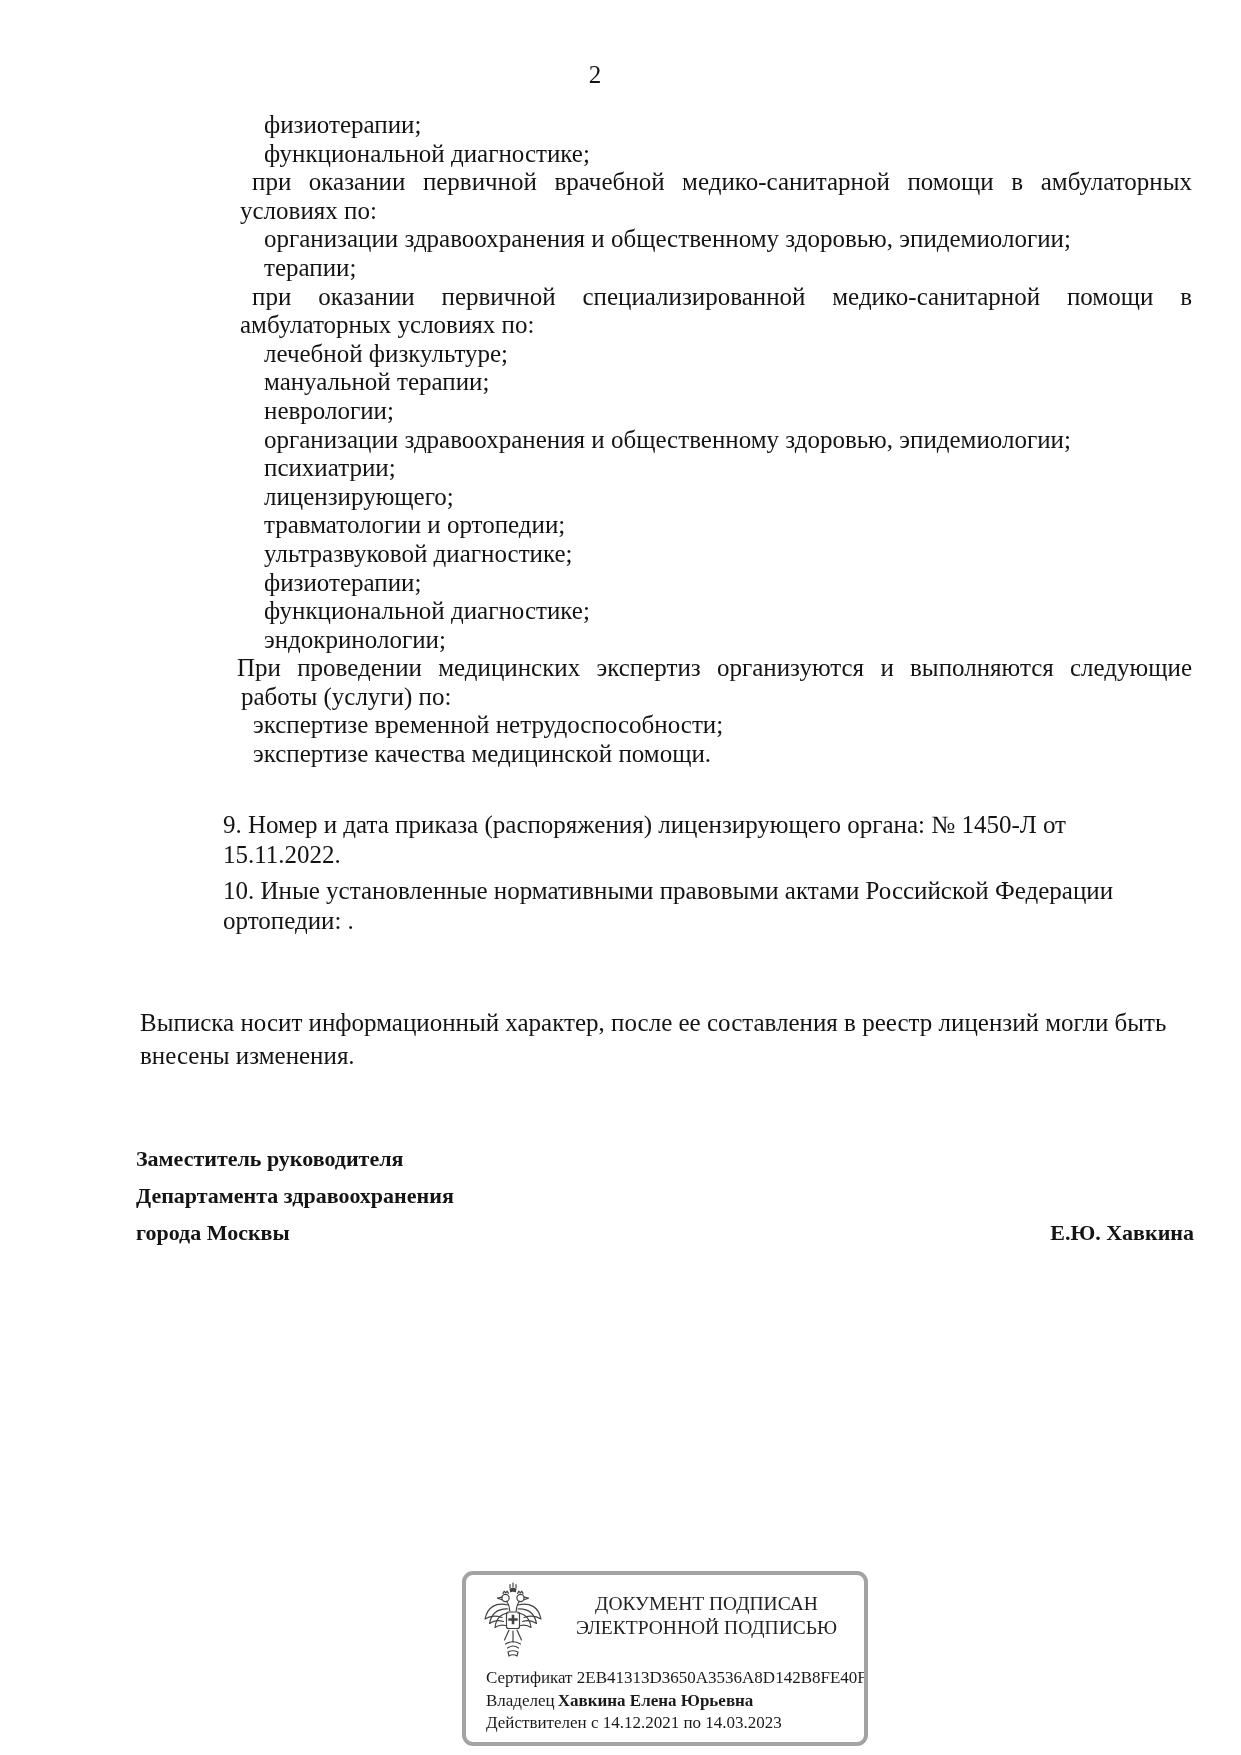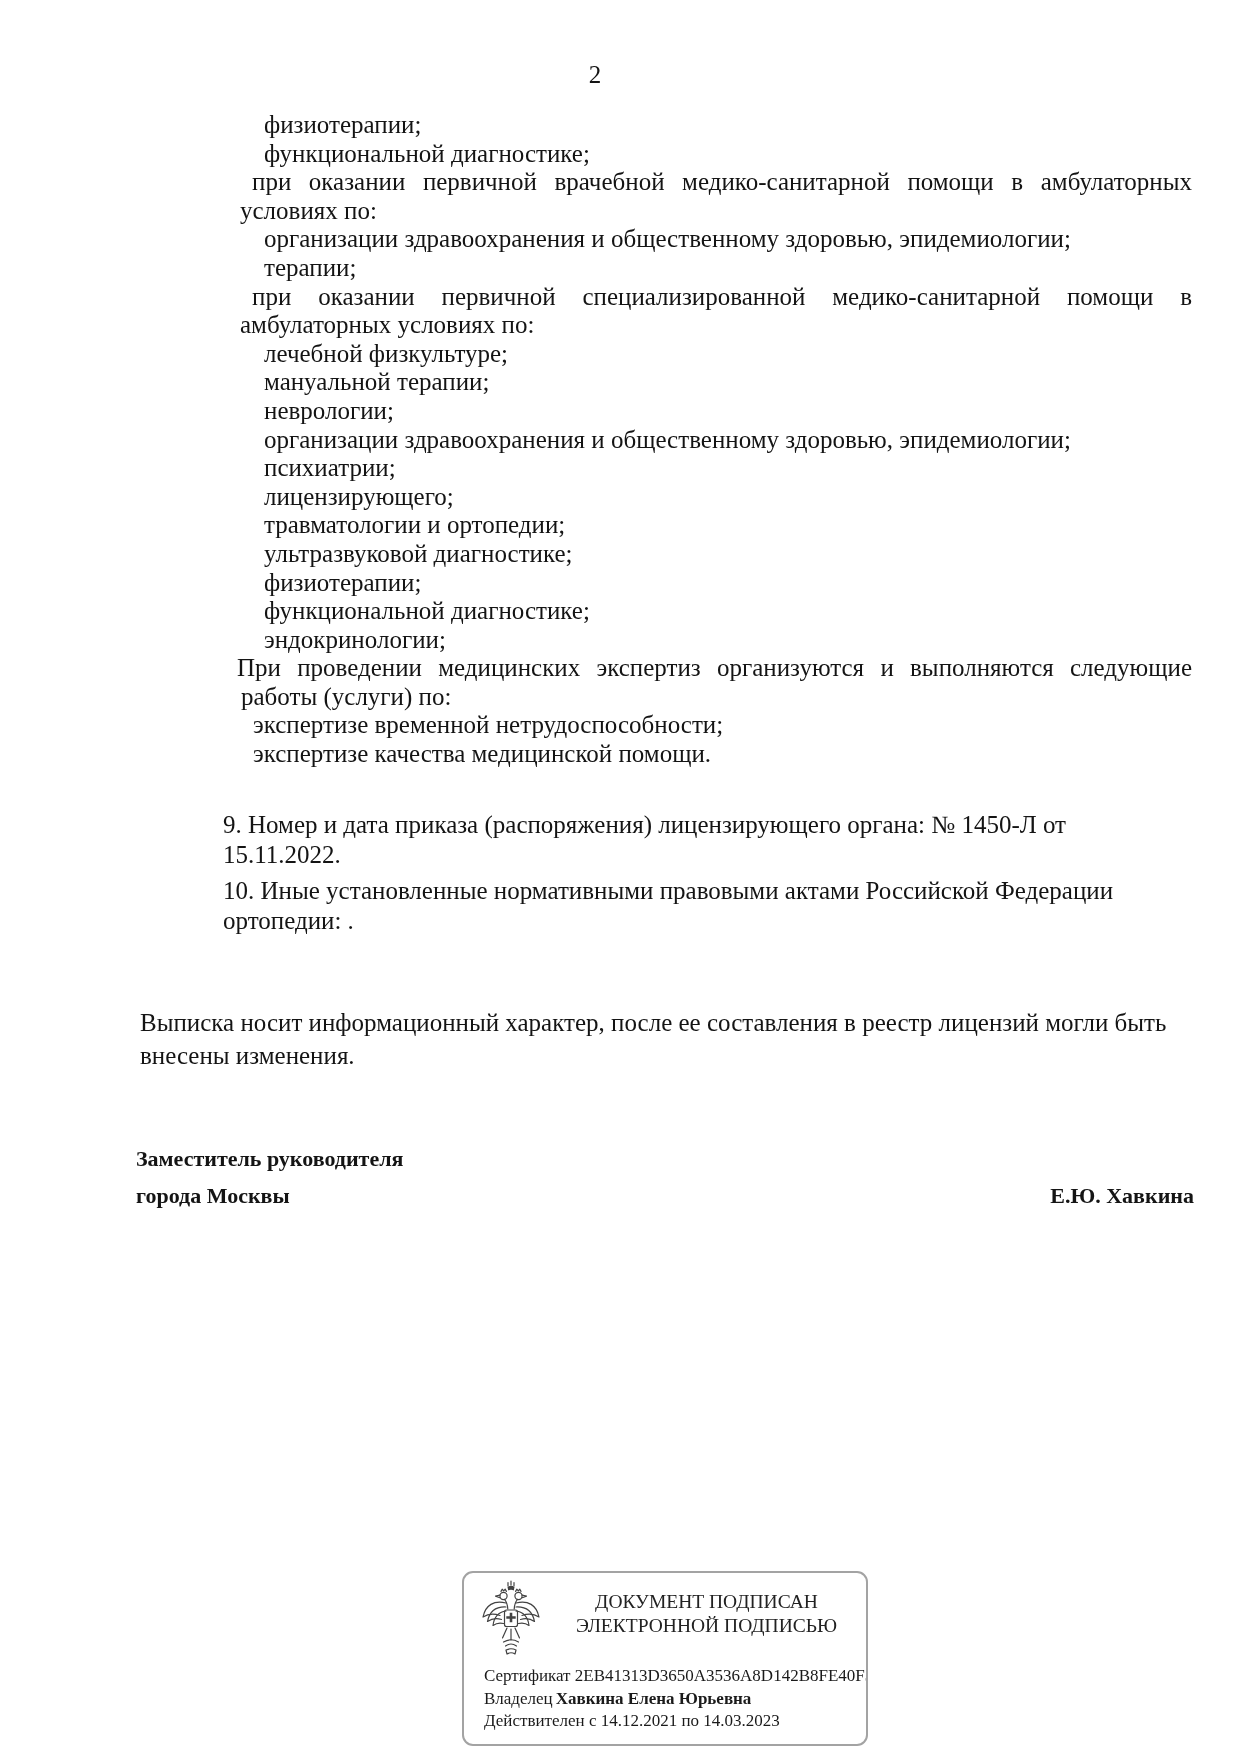--- a/index.html
+++ b/index.html
@@ -37,21 +37,21 @@
     position:absolute;left:140px;right:55px;top:1006px;line-height:33px;
   }
   .signature{
     position:absolute;left:136px;right:47px;top:1140px;
     font-weight:bold;font-size:22px;line-height:37px;
   }
   .sigrow{display:flex;justify-content:space-between;}
   .stamp{
     position:absolute;left:462px;top:1571px;
     width:406px;height:175px;box-sizing:border-box;
-    border:2px solid #a3a3a3;border-radius:11px;
+    border:4px solid #a3a3a3;border-radius:11px;
     overflow:hidden;background:#fff;
   }
   .stamp-emblem{position:absolute;left:15px;top:5px;}
   .stamp-head{
     position:absolute;left:88px;right:5px;top:17px;
     text-align:center;font-size:19.5px;line-height:24px;color:#222;
   }
   .stamp-details{
     position:absolute;left:9px;top:92px;right:0;
     font-size:17px;line-height:22.5px;white-space:nowrap;color:#1a1a1a;margin-left:11px;
@@ -101,20 +101,21 @@
     <div class="nrow ncont">ортопедии: .</div>
   </div>
 
   <div class="note">
     <div>Выписка носит информационный характер, после ее составления в реестр лицензий могли быть</div>
     <div>внесены изменения.</div>
   </div>
 
   <div class="signature">
     <div>Заместитель руководителя</div>
+    <div>Департамента здравоохранения</div>
     <div class="sigrow">
       <span>города Москвы</span>
       <span>Е.Ю. Хавкина</span>
     </div>
   </div>
 
   <div class="stamp">
     <span class="stamp-emblem">
       <svg width="64" height="86" viewBox="0 0 64 86" xmlns="http://www.w3.org/2000/svg">
         <g stroke="#434343" fill="none" stroke-width="1.2" stroke-linecap="round" stroke-linejoin="round">

